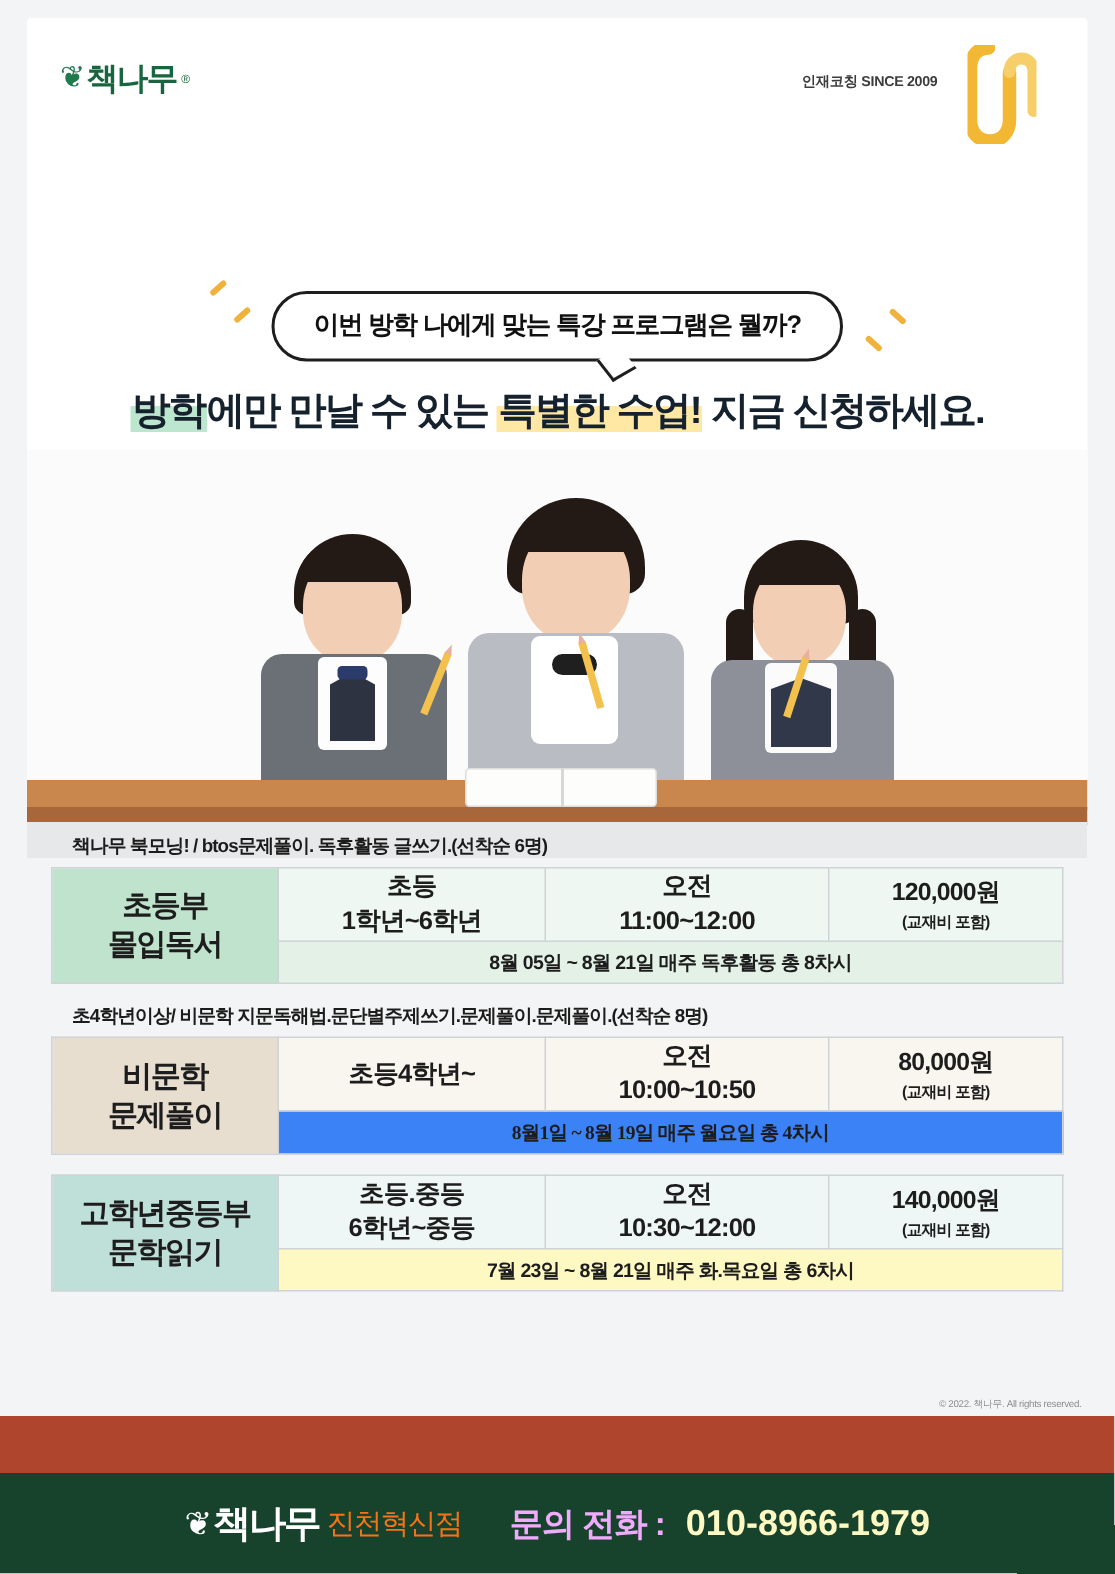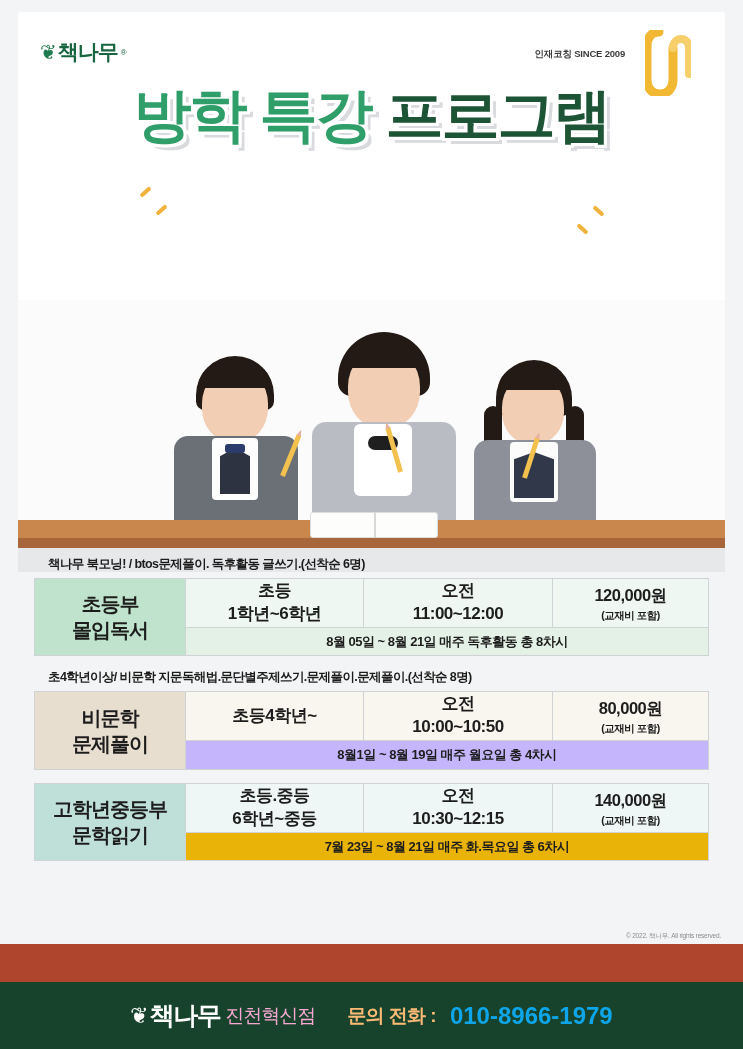--- a/index.html
+++ b/index.html
@@ -136,41 +136,41 @@
   .c-time{width:186px;font-weight:bold;}
   .c-price{font-weight:bold;font-size:16.5px;}
   .c-price small{display:block;font-size:10.5px;font-weight:bold;margin-top:2px;}
   .row-note{font-size:13px;font-weight:bold;letter-spacing:-.5px;padding:5px 0;}
   
   .t-green .c-label{background:#bfe3cc;}
   .t-green .cell{background:#eef7f1;}
   .t-green .row-note{background:#e3f1e7;}
   .t-beige .c-label{background:#e8ded0;margin-top:25px;}
   .t-beige .cell{background:#f9f5ef;}
-  .t-beige .row-note{background:#c4b5fd;}
+  .t-beige .row-note{background:#3b82f6;font-family:Liberation Serif, serif;}
   .t-teal .c-label{background:#bfe0d8;}
   .t-teal .cell{background:#eef7f5;}
-  .t-teal .row-note{background:#eab308;}
+  .t-teal .row-note{background:#fef9c3;}
   .copyright{
     position:absolute;right:22px;top:932px;font-size:6.5px;color:#8c8c8c;letter-spacing:-.2px;
   }
   
   .footbar{
     position:absolute;left:0;right:0;top:944px;height:38px;background:#b0452e;
   }
   .footer{
     position:absolute;left:0;right:0;top:982px;bottom:0;background:#17432c;
     display:flex;align-items:center;justify-content:center;gap:14px;
   }
   .f-logo{display:flex;align-items:center;gap:3px;}
   .f-mark{font-size:22px;color:#ffffff;letter-spacing:-2px;font-weight:bold;line-height:1;}
   .f-name{font-size:25px;font-weight:bold;color:#fff;letter-spacing:-1.5px;}
-  .f-branch{font-size:19px;color:#f9a8d4;letter-spacing:-1px;margin-left:2px;}
-  .f-ask{font-size:19px;font-weight:bold;color:#fdba74;letter-spacing:-.6px;margin-left:18px;}
-  .f-tel{font-size:24px;font-weight:bold;color:#0ea5e9;letter-spacing:0px;}
+  .f-branch{font-size:19px;color:#f97316;letter-spacing:-1px;margin-left:2px;}
+  .f-ask{font-size:22px;font-weight:bold;color:#f0abfc;letter-spacing:-.6px;margin-left:18px;}
+  .f-tel{font-size:24px;font-weight:bold;color:#fef9c3;letter-spacing:0px;}
 </style>
 </head>
 <body>
 
 <div class="poster">
 
   <div class="topcard">
 
     <div class="logo">
       <span class="logo-mark">❦</span>
@@ -178,30 +178,33 @@
       <span class="logo-reg">®</span>
     </div>
 
     <div class="since">인재코칭 SINCE 2009</div>
 
     <svg class="clip" viewBox="0 0 46 66">
       <path d="M14 2 C6 2 2 8 2 16 L2 50 C2 58 7 64 15 64 C23 64 28 58 28 50 L28 18" fill="none" stroke="#f2b833" stroke-width="9" stroke-linecap="round"></path>
       <path d="M28 18 C28 12 32 9 36 9 C40 9 44 12 44 18 L44 44" fill="none" stroke="#f7cf6a" stroke-width="8" stroke-linecap="round"></path>
     </svg>
 
-    <div class="headline">
-      <span class="hl-green">방학 특강 </span><span class="hl-dark">프로그램</span>
-    </div>
 
     <div class="dash dl1"></div>
     <div class="dash dl2"></div>
     <div class="dash dr1"></div>
     <div class="dash dr2"></div>
 
-
+    <div class="bubble-wrap">
+      <div class="bubble">이번 방학 나에게 맞는 특강 프로그램은 뭘까?</div>
+    </div>
+
+    <div class="subline">
+      <span class="mark-green">방학</span><span>에만 만날 수 있는 </span><span class="mark-yellow">특별한 수업!</span><span> 지금 신청하세요.</span>
+    </div>
   </div>
 
   <div class="photo">
     <div class="wall"></div>
 
     <div class="kid" style="left:150px;width:140px;height:182px;">
       <div class="hair" style="left:28px;top:0;width:78px;height:54px;border-radius:44px 44px 10px 10px;"></div>
       <div class="head" style="left:34px;top:12px;width:66px;height:74px;"></div>
       <div class="hair" style="left:30px;top:6px;width:74px;height:26px;border-radius:40px 40px 0 0;"></div>
       <div class="body" style="left:6px;top:80px;width:124px;height:104px;background:#6b6f76;"></div>
@@ -310,21 +313,21 @@
           <td class="c-label" rowspan="2">
             <span>고학년중등부</span><br>
             <span>문학읽기</span>
           </td>
           <td class="cell c-grade">
             <span>초등.중등</span><br>
             <span>6학년~중등</span>
           </td>
           <td class="cell c-time">
             <span>오전</span><br>
-            <span>10:30~12:15</span>
+            <span>10:30~12:00</span>
           </td>
           <td class="cell c-price">
             <span>140,000원</span>
             <small>(교재비 포함)</small>
           </td>
         </tr>
         <tr>
           <td class="row-note" colspan="3">7월 23일 ~ 8월 21일  매주 화.목요일 총 6차시</td>
         </tr>
       </tbody>

